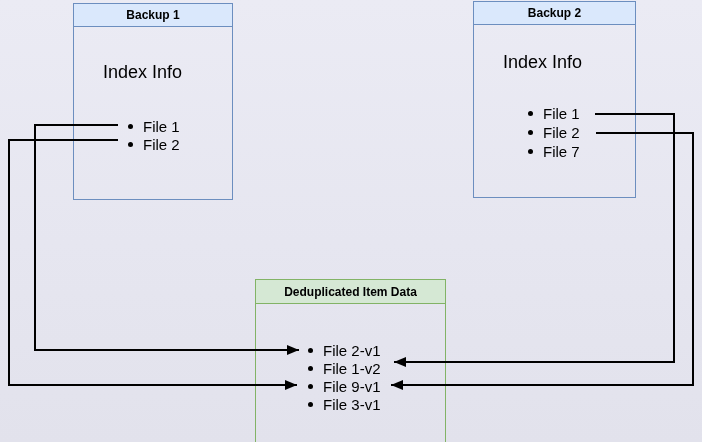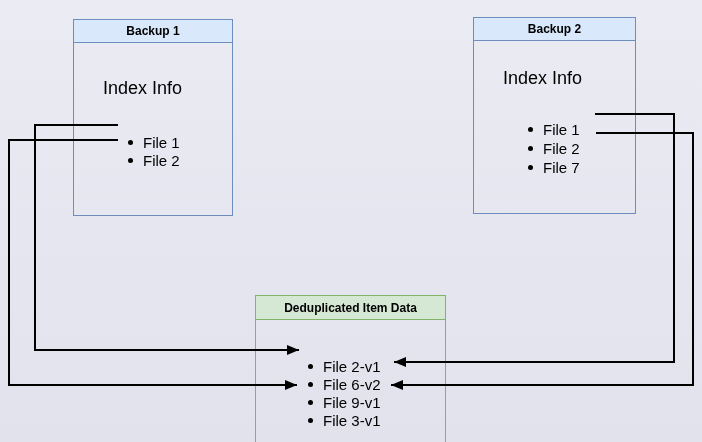--- a/index.html
+++ b/index.html
@@ -3,21 +3,21 @@
 <meta charset="utf-8">
 <style>
   html,body{margin:0;padding:0;}
   body{
     width:702px;height:442px;overflow:hidden;
     font-family:"Liberation Sans", sans-serif;
     background:linear-gradient(180deg,#ebebf4 0%,#e6e6f0 55%,#e2e2ec 100%);
   }
   .stage{position:relative;width:702px;height:442px;}
   .wires{position:absolute;left:0;top:0;width:702px;height:442px;z-index:2;}
-  .node{position:absolute;box-sizing:border-box;z-index:1;background:transparent;margin-top:16px;}
+  .node{position:absolute;box-sizing:border-box;z-index:1;background:transparent;}
   .node.blue{border:1px solid #6c8ebf;}
   .node.green{border:1px solid #82b366;}
   .node-title{
     position:absolute;left:0;top:0;right:0;box-sizing:border-box;
     font-weight:bold;font-size:12px;color:#000;text-align:center;
   }
   .blue .node-title{background:#dae8fc;border-bottom:1px solid #6c8ebf;height:23px;line-height:23px;}
   .green .node-title{background:#d5e8d4;border-bottom:1px solid #82b366;height:24px;line-height:24px;}
   .body-label{position:absolute;font-size:18px;color:#000;white-space:nowrap;}
   ul.file-list{position:absolute;margin:0;padding:0;list-style:none;}
@@ -65,19 +65,19 @@
       <li>File 1</li>
       <li>File 2</li>
       <li>File 7</li>
     </ul>
   </div>
 
   <div class="node green" style="left:255px;top:279px;width:191px;height:184px">
     <div class="node-title">Deduplicated Item Data</div>
     <ul class="file-list h18" style="left:50px;top:61px">
       <li>File 2-v1</li>
-      <li>File 6-v2</li>
+      <li>File 1-v2</li>
       <li>File 9-v1</li>
       <li>File 3-v1</li>
     </ul>
   </div>
 
 </div>
 
 </body></html>

